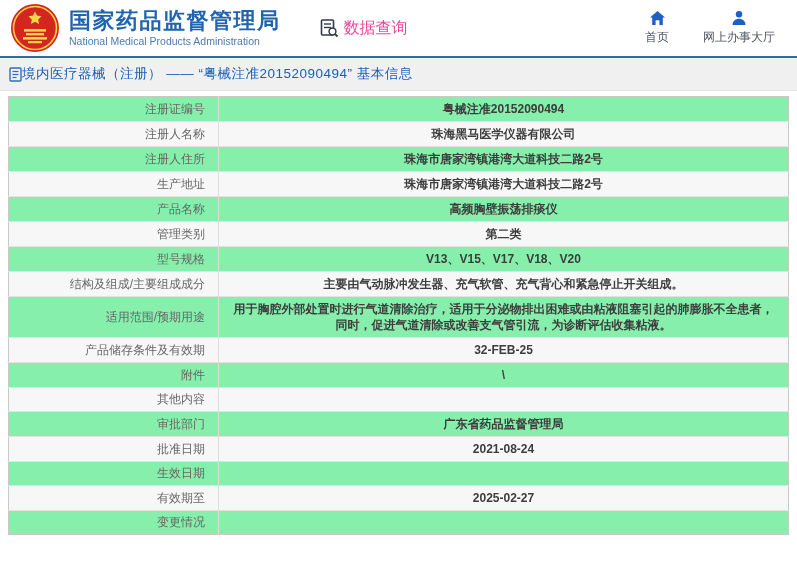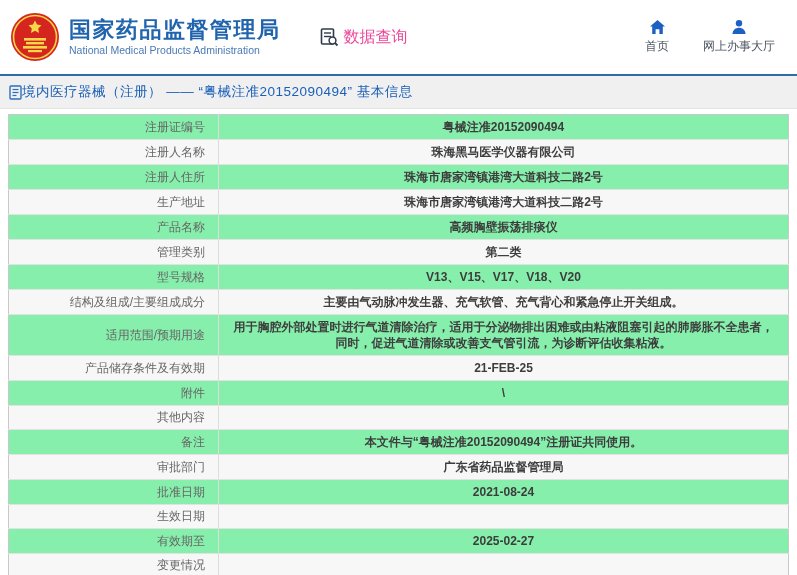--- a/index.html
+++ b/index.html
@@ -1,20 +1,20 @@
 <!DOCTYPE html>
 <html><head>
 <meta charset="utf-8">
 <style>
   * { margin:0; padding:0; box-sizing:border-box; }
   html,body { width:797px; height:575px; background:#fff; overflow:hidden;
     font-family:"Liberation Sans","DejaVu Sans",sans-serif; }
 
   
-  .header { display:flex; align-items:center; height:74px; padding:0 14px 0 10px; background:#fff; }
+  .header { display:flex; align-items:center; height:56px; padding:0 14px 0 10px; background:#fff; }
   .logo-block { display:flex; align-items:center; gap:9px; }
   .emblem { width:50px; height:50px; flex:0 0 auto; }
   .org-names { display:flex; flex-direction:column; }
   .org-cn { font-size:22px; font-weight:bold; color:#2164ae; letter-spacing:1.5px; line-height:26px; }
   .org-en { font-size:10.5px; color:#4a7ab5; line-height:15px; }
   .data-query { display:flex; align-items:center; gap:5px; margin-left:38px; font-size:16px; color:#ec4899; }
   .nav { margin-left:auto; display:flex; gap:34px; padding-right:8px; }
   .nav-item { display:flex; flex-direction:column; align-items:center; gap:3px; font-size:12px; color:#4c5562; cursor:pointer; }
   .nav-item svg { display:block; }
 
@@ -127,33 +127,29 @@
         <tr>
     <th><span>结构及组成/主要组成成分</span></th>
     <td><span>主要由气动脉冲发生器、充气软管、充气背心和紧急停止开关组成。</span></td>
   </tr>
         <tr>
     <th><span>适用范围/预期用途</span></th>
     <td><span>用于胸腔外部处置时进行气道清除治疗，适用于分泌物排出困难或由粘液阻塞引起的肺膨胀不全患者，同时，促进气道清除或改善支气管引流，为诊断评估收集粘液。</span></td>
   </tr>
         <tr>
     <th><span>产品储存条件及有效期</span></th>
-    <td><span>21-FEB-25</span></td>
+    <td><span>32-FEB-25</span></td>
   </tr>
         <tr>
     <th><span>附件</span></th>
     <td><span>\</span></td>
   </tr>
         <tr>
     <th><span>其他内容</span></th>
     <td><span></span></td>
-  </tr>
-        <tr>
-    <th><span>备注</span></th>
-    <td><span>本文件与“粤械注准20152090494”注册证共同使用。</span></td>
   </tr>
         <tr>
     <th><span>审批部门</span></th>
     <td><span>广东省药品监督管理局</span></td>
   </tr>
         <tr>
     <th><span>批准日期</span></th>
     <td><span>2021-08-24</span></td>
   </tr>
         <tr>

